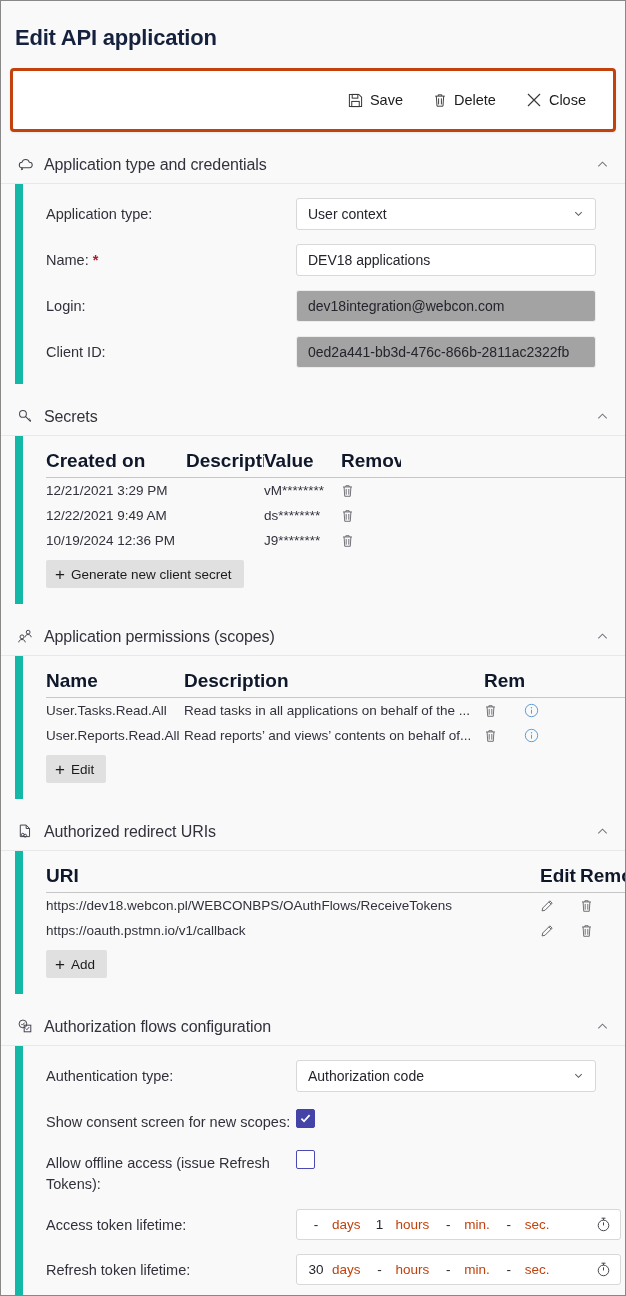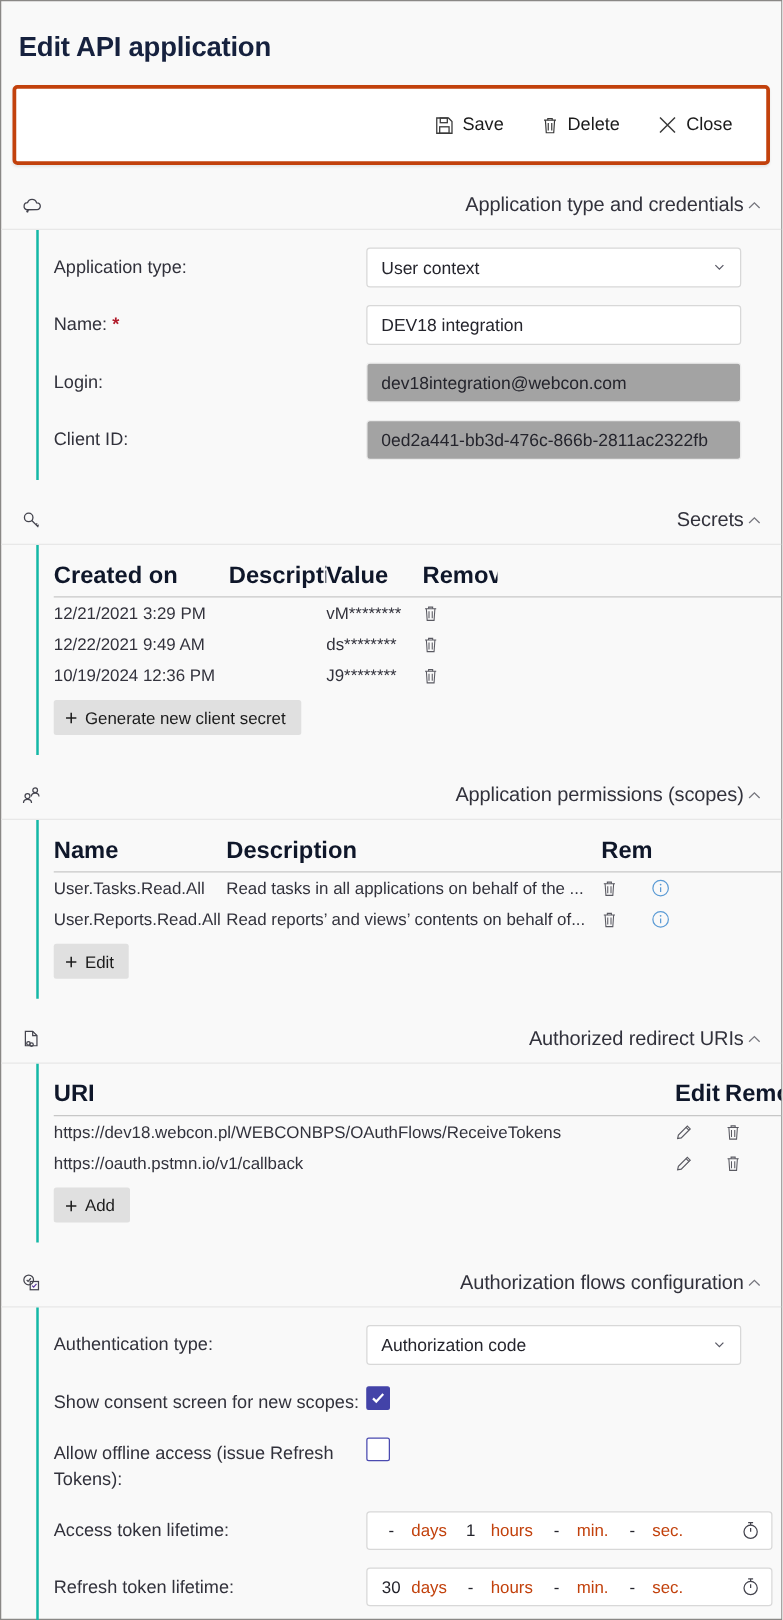--- a/index.html
+++ b/index.html
@@ -59,43 +59,42 @@
 
   
   .section { margin-top: 14px; }
   .section-header {
     display: flex;
     align-items: center;
     height: 38px;
     padding: 0 14px 0 14px;
     border-bottom: 1px solid #e8e8e8;
     cursor: pointer;
-    text-align: right;
   }
   .section-header .sh-icon {
     width: 20px; height: 20px;
     display: flex; align-items: center; justify-content: center;
     margin-right: 9px;
     flex: 0 0 auto;
   }
   .section-title {
     font-size: 16px;
     color: #32323c;
     flex: 1 1 auto;
     letter-spacing: -0.1px;
   }
   .chev {
     width: 16px; height: 16px;
     flex: 0 0 auto;
     opacity: .75;
   }
   .section-body {
-    border-left: 2px solid #14b8a6;
-    margin-left: 28px;
-    padding: 14px 0 16px 0;
+    border-left: 8px solid #14b8a6;
+    margin-left: 14px;
+    padding: 14px 0 16px 11px;
   }
 
   
   .frow {
     display: flex;
     align-items: flex-start;
     margin-bottom: 14px;
     padding-left: 12px;
   }
   .frow:last-child { margin-bottom: 0; }
@@ -287,21 +286,21 @@
         </div>
       </div>
 
       <div class="frow">
         <div class="flabel">
           <span>Name:</span>
           <span class="req">*</span>
         </div>
         <div class="fctl">
           <div class="input-box">
-            <span>DEV18 integration</span>
+            <span>DEV18 applications</span>
           </div>
         </div>
       </div>
 
       <div class="frow">
         <div class="flabel">Login:</div>
         <div class="fctl">
           <div class="input-box readonly">
             <span>dev18integration@webcon.com</span>
           </div>

